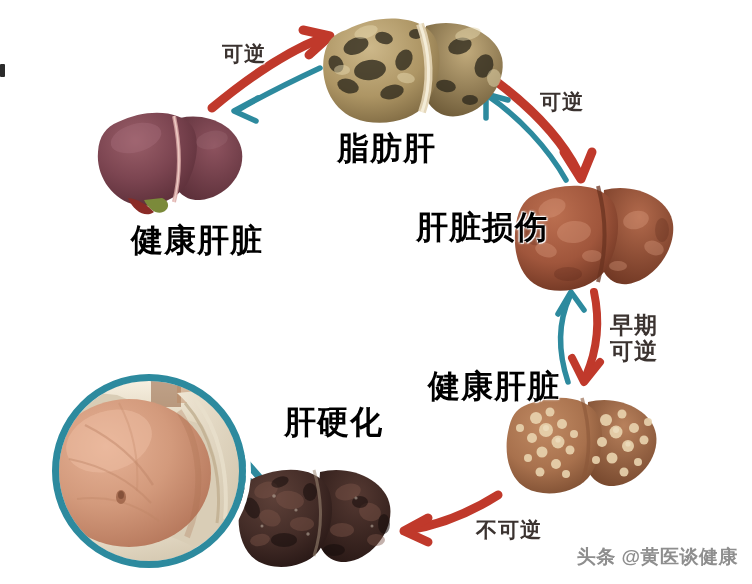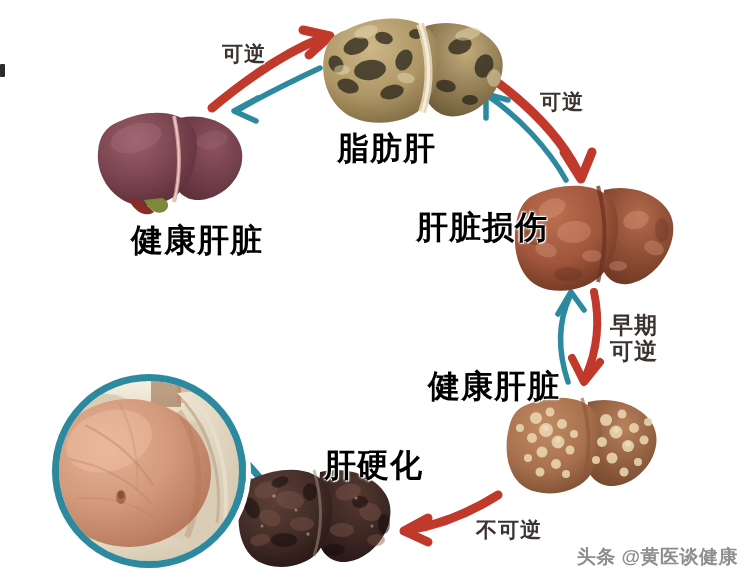--- a/index.html
+++ b/index.html
@@ -321,21 +321,21 @@
         <circle cx="36" cy="34" r="1.8"></circle>
           <circle cx="58" cy="48" r="1.6"></circle>
         <circle cx="24" cy="64" r="1.5"></circle>
           <circle cx="70" cy="72" r="1.7"></circle>
         <circle cx="118" cy="36" r="1.6"></circle>
           <circle cx="134" cy="64" r="1.5"></circle>
       </g>
       <path d="M76,8 C84,36 85,66 76,94" fill="none" stroke="#9e8a76" stroke-width="3" opacity=".55"></path>
     </svg>
   </div>
-  <div class="lbl" style="left:284px;top:447px;margin-left:40px;">肝硬化</div>
+  <div class="lbl" style="left:284px;top:404px;">肝硬化</div>
 
   <div id="inset-wrap">
     <div id="inset-photo">
       <svg width="180" height="180" viewBox="0 0 180 180">
         <defs>
           <radialGradient id="bel" cx="36%" cy="32%" r="72%">
             <stop offset="0" stop-color="#e6b296"></stop>
             <stop offset="55%" stop-color="#d39a7c"></stop>
             <stop offset="100%" stop-color="#b87a5e"></stop>
           </radialGradient>

